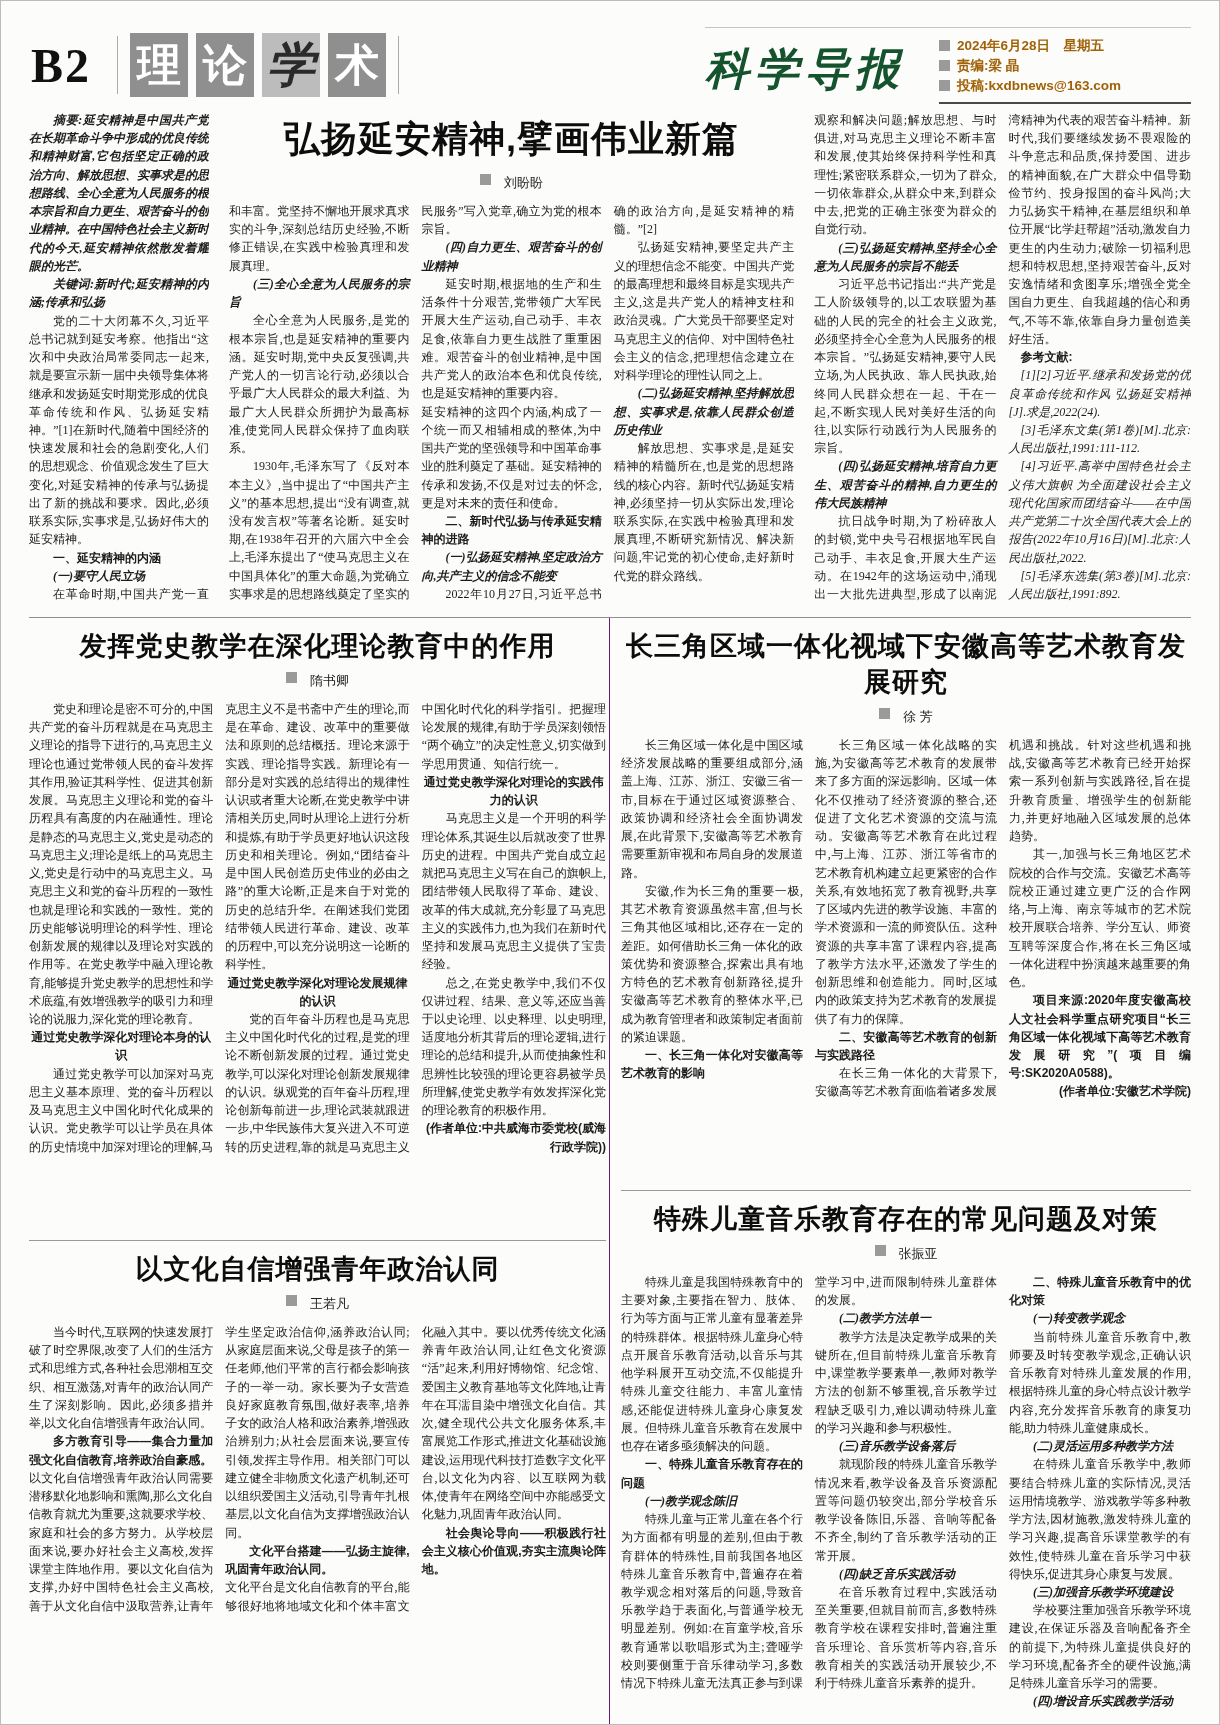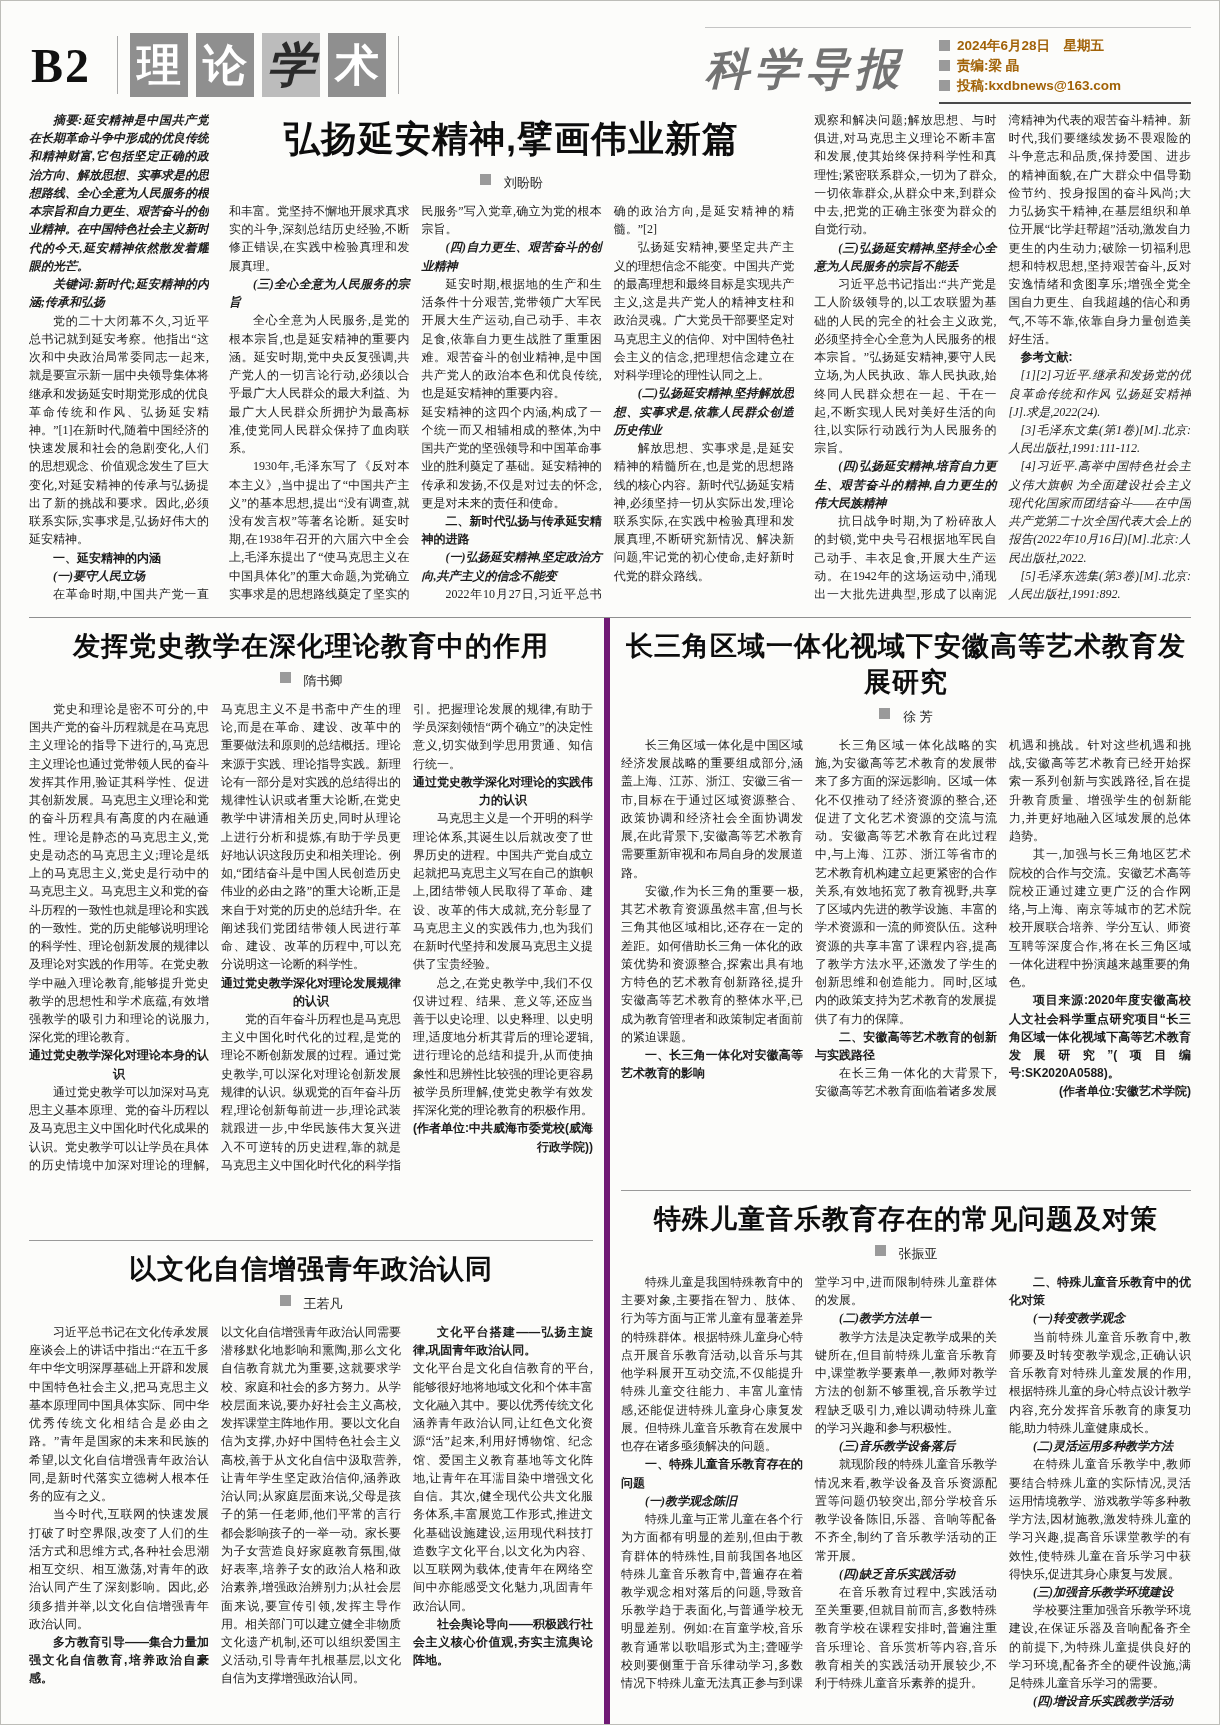--- a/index.html
+++ b/index.html
@@ -15,21 +15,21 @@
     font-size:48px;letter-spacing:2px;color:#111;padding:0 14px 0 2px;}
   .mast-vline{width:1px;height:58px;background:#aaa;margin:0 12px;}
   .blocks{display:flex;gap:8px;align-items:flex-end;}
   .blk{width:58px;height:64px;background:#8f8f8f;color:#fff;
     font-family:"Liberation Sans","DejaVu Sans",sans-serif;font-weight:bold;
     font-size:44px;display:flex;align-items:center;justify-content:center;}
   .blk.light{background:#bcbcbc;color:#2a2a2a;
     font-family:"DejaVu Serif","Liberation Serif",serif;font-style:italic;font-size:48px;}
   .mast-right{margin-left:auto;display:flex;align-items:center;border-top:1px solid #c4c4c4;padding-top:8px;}
   .brand{font-family:"DejaVu Serif","Liberation Serif",serif;font-style:italic;font-weight:bold;
-    font-size:44px;color:#737373;letter-spacing:6px;margin-right:34px;white-space:nowrap;}
+    font-size:44px;color:#14532d;letter-spacing:6px;margin-right:34px;white-space:nowrap;}
   .dateinfo{border-bottom:2px solid #4a4a4a;padding-bottom:6px;min-width:252px;}
   .dateinfo .row{display:flex;align-items:center;font-size:13.5px;font-weight:bold;
     font-family:"Liberation Sans","DejaVu Sans",sans-serif;color:#a16207;line-height:20px;}
   .sq{display:inline-block;width:11px;height:11px;background:#9a9a9a;margin-right:7px;flex:0 0 auto;}
   
   p{margin:0;padding:0;}
   .txt{font-size:12px;line-height:1.52;text-align:justify;}
   .p-body{text-indent:2em;}
   .p-cont{text-indent:0;}
   .p-abs{font-style:italic;text-indent:2em;font-weight:600;}
@@ -52,21 +52,21 @@
   .top-article{display:flex;gap:20px;margin-top:6px;height:494px;}
   .zoneA{width:180px;flex:0 0 auto;overflow:hidden;}
   .zoneB{flex:3 1 0;display:flex;flex-direction:column;overflow:hidden;}
   .zoneB .cols3{column-count:3;column-gap:12px;flex:1 1 auto;overflow:hidden;}
   .zoneC{flex:2 1 0;overflow:hidden;}
   .zoneC .cols2{column-count:2;column-gap:12px;height:100%;overflow:hidden;}
   .rule-h{border:none;border-top:1px solid #8f8f8f;margin:12px 0 0;}
   
   .lower{display:flex;margin-top:0;}
   .half{width:50%;box-sizing:border-box;overflow:hidden;}
-  .half.left{padding-right:11px;border-right:6px solid #701a75;}
+  .half.left{padding-right:3px;border-right:1px solid #701a75;}
   .half.right{padding-left:11px;}
   .colzone3{column-count:3;column-gap:12px;overflow:hidden;}
   .art2-cols{height:528px;}
   .art3-cols{height:442px;}
   .art4-cols{height:380px;}
   .art5-cols{height:452px;}
   .sep{border:none;border-top:1px solid #999;margin:12px 0 0;}
 </style>
 </head>
 <body>
@@ -176,21 +176,20 @@
 
       <hr class="sep">
 
       <section>
         <h2 class="headline-sec">以文化自信增强青年政治认同</h2>
         <div class="byline">
           <span class="sq"></span>
           <span>王若凡</span>
         </div>
         <div class="colzone3 art4-cols txt">
-            <p class="p-body">习近平总书记在文化传承发展座谈会上的讲话中指出:“在五千多年中华文明深厚基础上开辟和发展中国特色社会主义,把马克思主义基本原理同中国具体实际、同中华优秀传统文化相结合是必由之路。”青年是国家的未来和民族的希望,以文化自信增强青年政治认同,是新时代落实立德树人根本任务的应有之义。</p>
             <p class="p-body">当今时代,互联网的快速发展打破了时空界限,改变了人们的生活方式和思维方式,各种社会思潮相互交织、相互激荡,对青年的政治认同产生了深刻影响。因此,必须多措并举,以文化自信增强青年政治认同。</p>
             <p class="p-h3">多方教育引导——集合力量加强文化自信教育,培养政治自豪感。</p>
             <p class="p-cont">以文化自信增强青年政治认同需要潜移默化地影响和熏陶,那么文化自信教育就尤为重要,这就要求学校、家庭和社会的多方努力。从学校层面来说,要办好社会主义高校,发挥课堂主阵地作用。要以文化自信为支撑,办好中国特色社会主义高校,善于从文化自信中汲取营养,让青年学生坚定政治信仰,涵养政治认同;从家庭层面来说,父母是孩子的第一任老师,他们平常的言行都会影响孩子的一举一动。家长要为子女营造良好家庭教育氛围,做好表率,培养子女的政治人格和政治素养,增强政治辨别力;从社会层面来说,要宣传引领,发挥主导作用。相关部门可以建立健全非物质文化遗产机制,还可以组织爱国主义活动,引导青年扎根基层,以文化自信为支撑增强政治认同。</p>
             <p class="p-h3">文化平台搭建——弘扬主旋律,巩固青年政治认同。</p>
             <p class="p-cont">文化平台是文化自信教育的平台,能够很好地将地域文化和个体丰富文化融入其中。要以优秀传统文化涵养青年政治认同,让红色文化资源“活”起来,利用好博物馆、纪念馆、爱国主义教育基地等文化阵地,让青年在耳濡目染中增强文化自信。其次,健全现代公共文化服务体系,丰富展览工作形式,推进文化基础设施建设,运用现代科技打造数字文化平台,以文化为内容、以互联网为载体,使青年在网络空间中亦能感受文化魅力,巩固青年政治认同。</p>
             <p class="p-h3">社会舆论导向——积极践行社会主义核心价值观,夯实主流舆论阵地。</p>
           </div>
       </section>
     </div>
 

